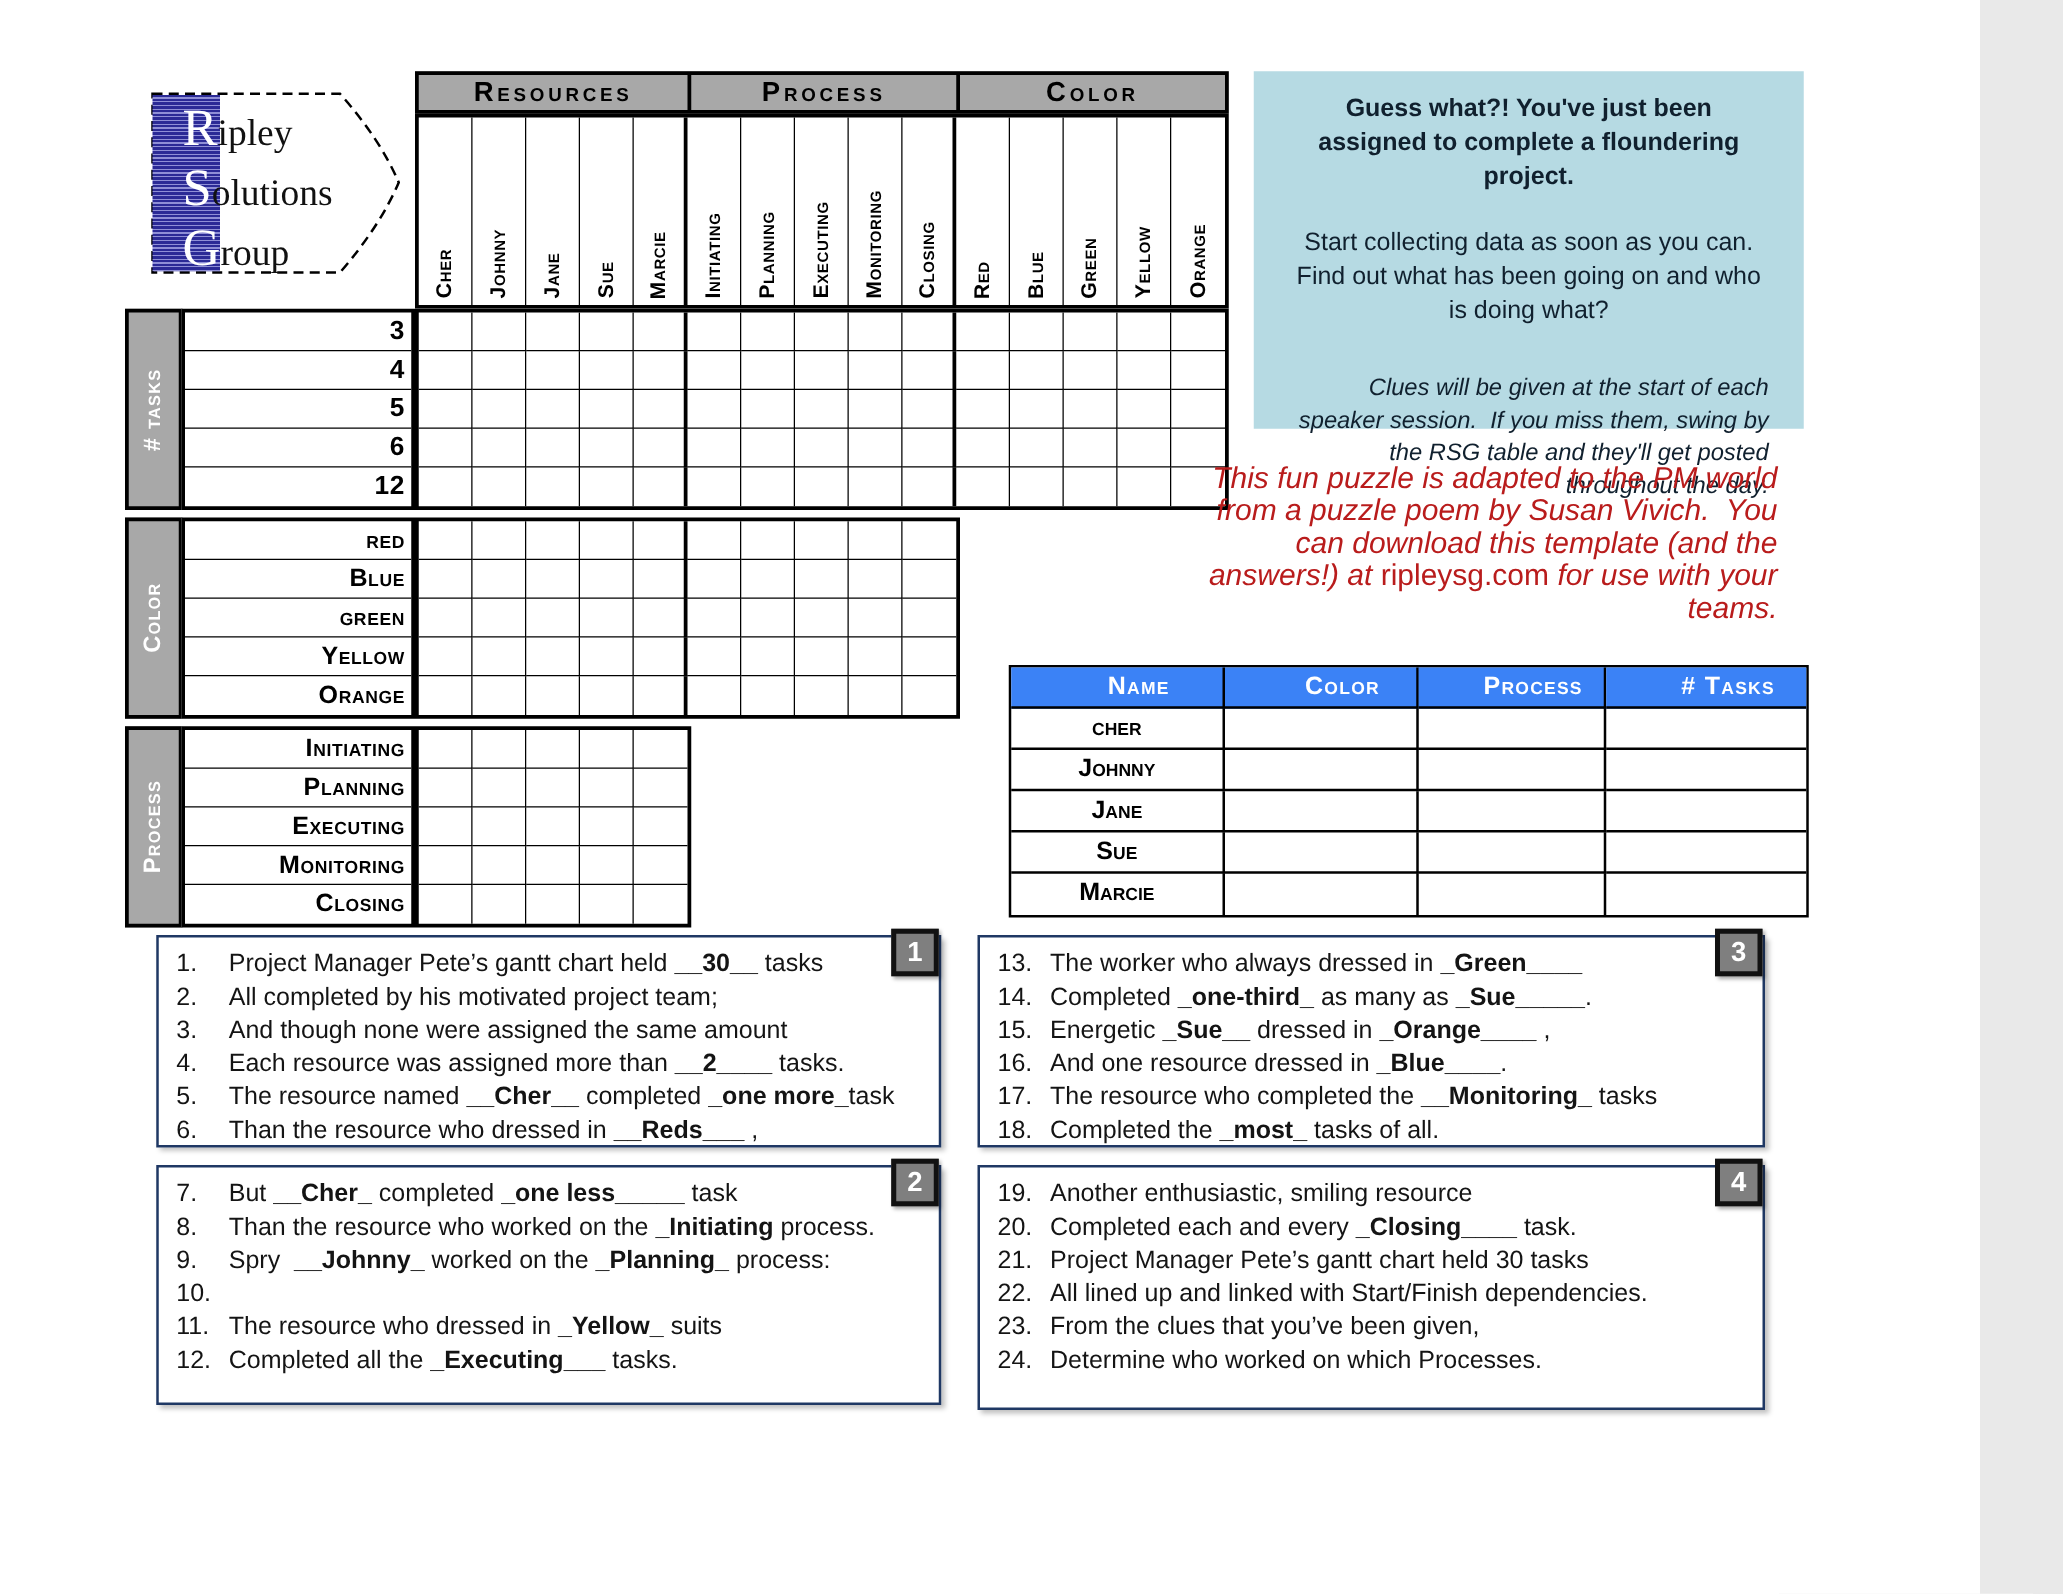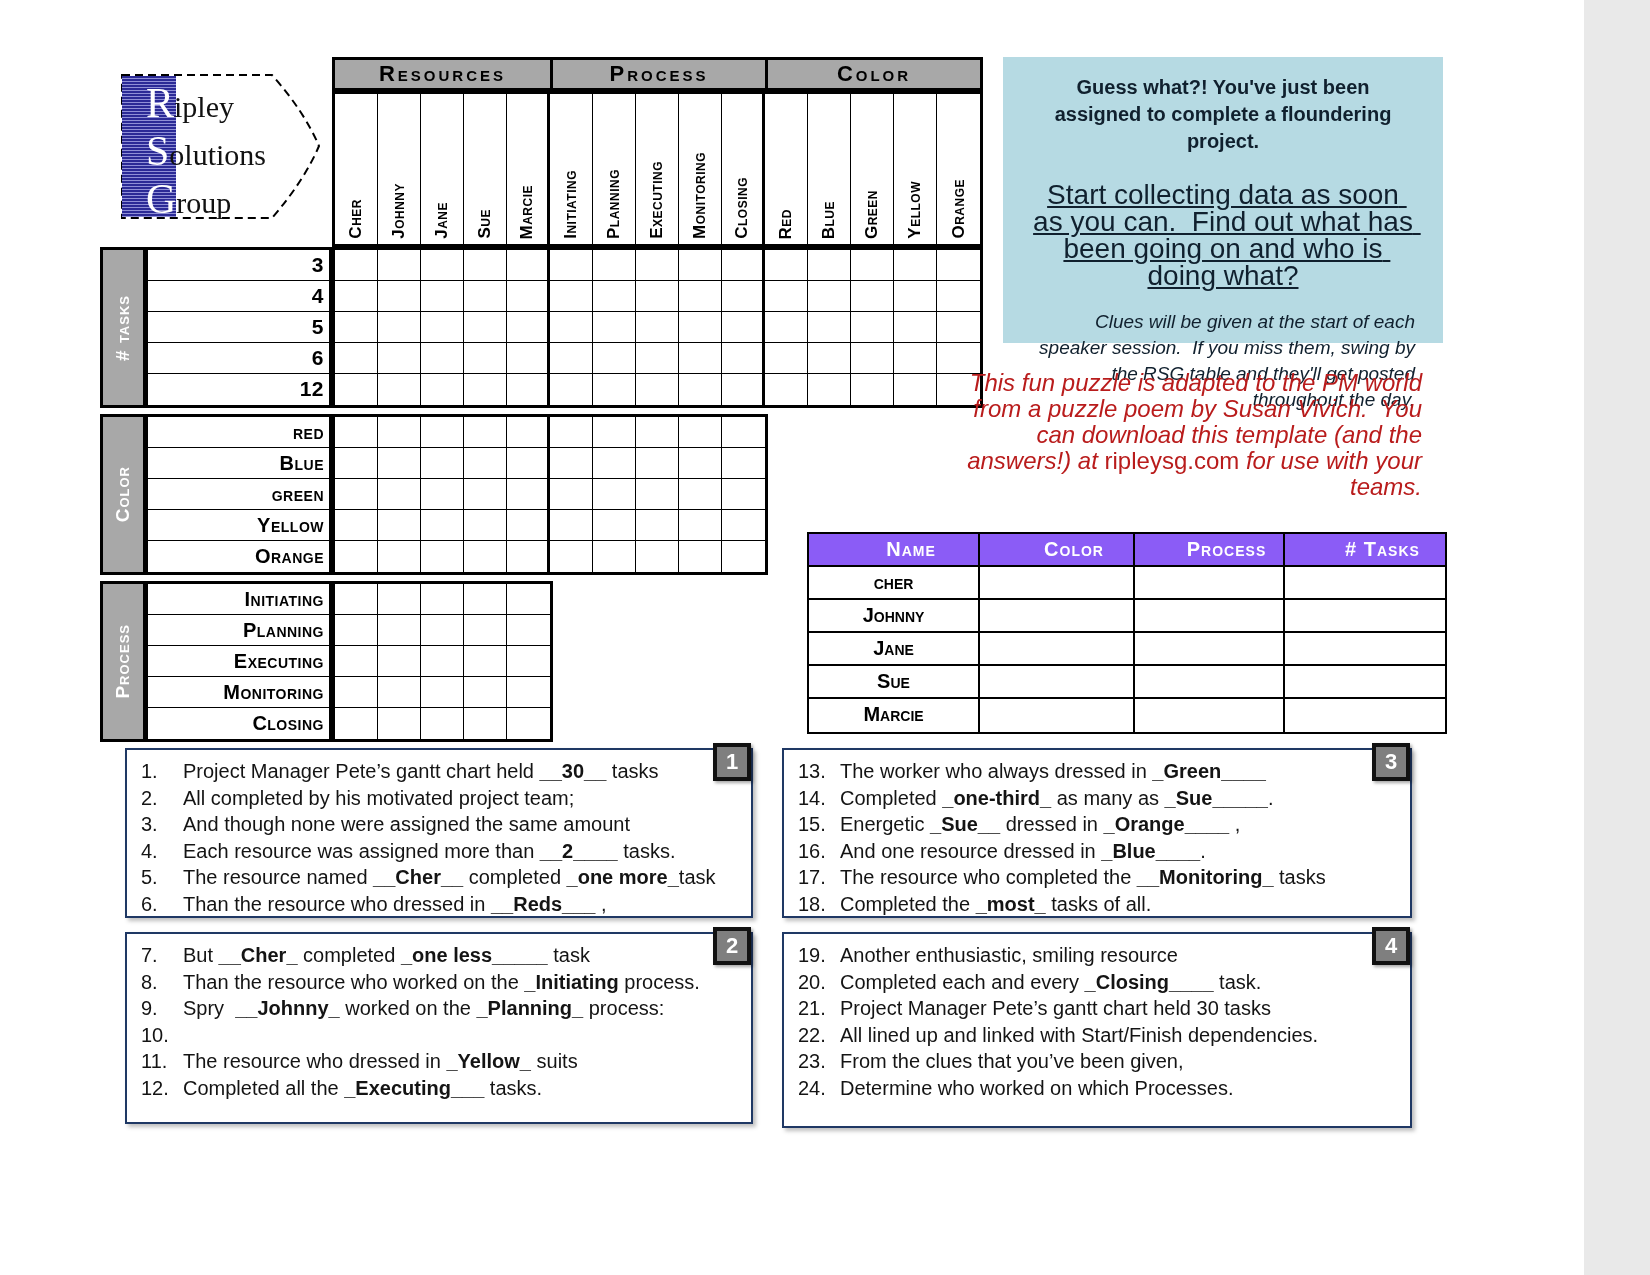--- a/index.html
+++ b/index.html
@@ -44,33 +44,33 @@
   .cells { position:absolute; left:332px; border:3px solid #000; display:grid; grid-auto-rows:31px; background:#fff; }
   .cell { border-right:1px solid #000; border-bottom:1px solid #000; }
   .cell.gsep { border-right-width:3px; }
   .cell.lastc { border-right:none; }
   .cell.lastr { border-bottom:none; }
 
   
   .infobox { position:absolute; left:1003px; top:57px; width:440px; height:286px;
              background:#b6dae3; color:#10202e; padding:17px 28px; text-align:center; }
   .info-title { font-weight:700; font-size:20px; line-height:27px; margin-bottom:26px; white-space:pre-wrap; }
-  .info-body  { font-size:28px; line-height:27px; margin-bottom:20px; white-space:pre-wrap;text-decoration:underline; }
+  .info-body  { font-size:20px; line-height:27px; margin-bottom:36px; white-space:pre-wrap; }
   .info-note  { font-style:italic; font-size:19px; line-height:26px; white-space:pre-wrap;text-align:right; }
 
   
   .credit { position:absolute; left:950px; top:370px; width:472px; text-align:right;
             font-style:italic; font-size:24px; line-height:26px; color:#b91c1c; white-space:pre-wrap; }
   .seg-roman { font-style:normal; }
   .seg-b { font-weight:700; }
 
   
   .atable { position:absolute; left:807px; top:532px; border:2px solid #000; display:grid;
             grid-template-columns:171px 155px 150px 160px; grid-auto-rows:33px; background:#fff; }
-  .ath { background:#8b5cf6; color:#fff; font-weight:700; font-size:20px; letter-spacing:1px;
+  .ath { background:#3b82f6; color:#fff; font-weight:700; font-size:20px; letter-spacing:1px;
          font-variant:small-caps; text-align:center; line-height:31px;
          border-right:2px solid #000; border-bottom:2px solid #000;padding-left:35px; }
   .atn { font-weight:700; font-size:20px; font-variant:small-caps; text-align:center; line-height:31px;
          border-right:2px solid #000; border-bottom:2px solid #000; }
   .atc { border-right:2px solid #000; border-bottom:2px solid #000; }
   .atable .lastc { border-right:none; }
   .atable .lastr { border-bottom:none; }
 
   
   .cluebox { position:absolute; background:#fff; border:2px solid #1f3864;

